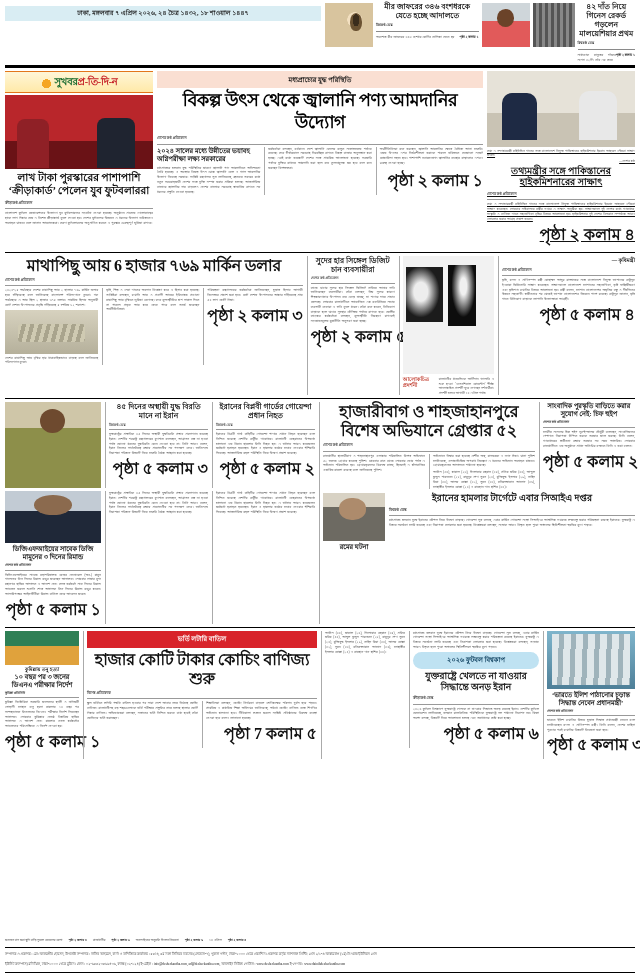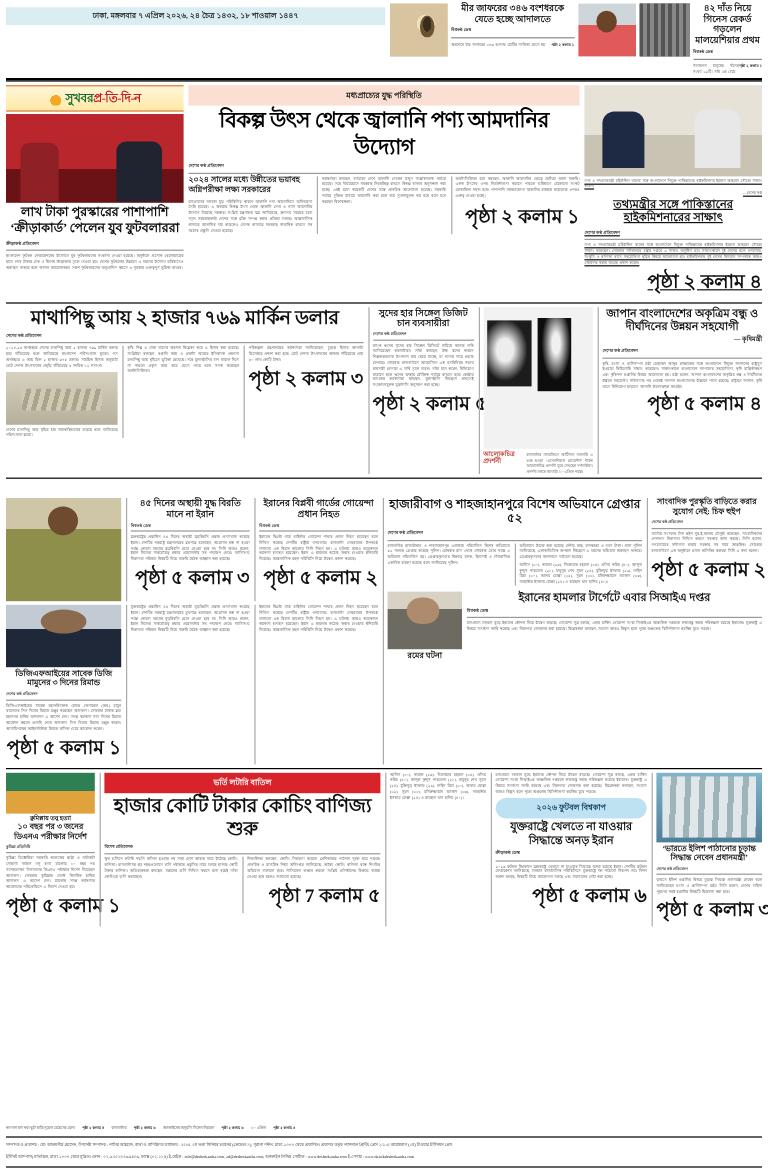--- a/index.html
+++ b/index.html
@@ -119,21 +119,21 @@
   .col-right { width: 148px; text-decoration: underline; }
   .rt-head { font-size: 9.5px; font-weight: bold; text-align: center; line-height: 1.22; margin-top:2px; }
 
   
   .cols2 { display: flex; gap: 4px; }
   .cols3 { display: flex; gap: 4px; }
   .cols4 { display: flex; gap: 4px; }
   .c { flex: 1; }
 
   .sec-head-xl { font-size: 16px; font-weight: bold; text-align: center; line-height: 1.2; letter-spacing: -.3px; }
-  .sec-head-lg { font-size: 10px; font-weight: bold; text-align: center; line-height: 1.2; }
+  .sec-head-lg { font-size: 16px; font-weight: bold; text-align: center; line-height: 1.2; }
   .sec-head-md { font-size: 9.2px; font-weight: bold; text-align: center; line-height: 1.22; }
   .sec-head-sm { font-size: 7.6px; font-weight: bold; text-align: center; line-height: 1.22; }
   .sec-head-xs { font-size: 6.6px; font-weight: bold; text-align: center; line-height: 1.22; }
   .attrib { font-size: 5.4px; font-weight: bold; text-align: right; margin-top: 1px; }
 
   .vrule { border-left: .5px solid #aaa; padding-left: 3px; }
 
   
   .jump-row { display: flex; flex-wrap: wrap; gap: 6px; font-size: 3.1px; color: #333; padding: 2px 0; }
   .jump-row span { white-space: nowrap; }
@@ -233,21 +233,21 @@
       <div class="blur">তথ্য ও সম্প্রচারমন্ত্রী মহিউদ্দিন খানের সঙ্গে বাংলাদেশে নিযুক্ত পাকিস্তানের হাইকমিশনার ইমরান আহমেদ সৌমরা সাক্ষাৎ করেছেন। সোমবার সচিবালয়ে মন্ত্রীর দপ্তরে এ সাক্ষাৎ অনুষ্ঠিত হয়। সাক্ষাৎকালে দুই দেশের মধ্যে গণমাধ্যম, সংস্কৃতি ও বাণিজ্য খাতে সহযোগিতা বৃদ্ধির বিষয়ে আলোচনা হয়। হাইকমিশনার দুই দেশের বিদ্যমান সম্পর্ককে আরও জোরদার করার আগ্রহ প্রকাশ করেন।</div>
       <div class="cont" style="text-align:right">পৃষ্ঠা ২ কলাম ৪</div>
     </div>
   </div>
 
   <div class="hr"></div>
 
   <div class="cols4" style="margin-top:2px">
 
     <div style="width:300px">
-      <div class="sec-head-xl">মাথাপিছু আয় ২ হাজার ৭৬৯ মার্কিন ডলার</div>
+      <div class="sec-head-xl">মাথাপিছু আয় 6 হাজার ৭৬৯ মার্কিন ডলার</div>
       <div class="byline line">দেশের কণ্ঠ প্রতিবেদন</div>
       <div class="cols3" style="margin-top:2px">
         <div class="c">
           <div class="blur">২০২৪-২৫ অর্থবছরে দেশের মাথাপিছু আয় ২ হাজার ৭৬৯ মার্কিন ডলার হয়ে দাঁড়িয়েছে বলে জানিয়েছে বাংলাদেশ পরিসংখ্যান ব্যুরো। গত অর্থবছরে এ আয় ছিল ২ হাজার ৬৭৫ ডলার। সাময়িক হিসাব অনুযায়ী মোট দেশজ উৎপাদনের প্রবৃদ্ধি দাঁড়িয়েছে ৫ দশমিক ৮২ শতাংশ।</div>
           <div class="ph p-money" style="height:44px;margin-top:3px">
               <div class="ph-paint"></div>
             </div>
           <div class="cap">দেশের মাথাপিছু আয় বৃদ্ধির হার ধারাবাহিকভাবে বাড়ছে বলে জানিয়েছে পরিসংখ্যান ব্যুরো।</div>
         </div>
         <div class="c vrule">
@@ -273,31 +273,30 @@
         </div>
       <div style="display:flex;gap:2px;margin-top:2px">
         <div style="color:#c0392b;font-size:5.4px;font-weight:bold;line-height:1.15;width:34px">আলোকচিত্র প্রদর্শনী</div>
         <div style="flex:1">
           <div class="cap">রাজধানীর ধানমন্ডিতে আর্টিসান গ্যালারি এ শুরু হওয়া ‘এসেনশিয়াল মোমেন্টস’ শীর্ষক আলোকচিত্র প্রদর্শনী ঘুরে দেখছেন দর্শনার্থীরা। প্রদর্শনী চলবে আগামী ১০ এপ্রিল পর্যন্ত।</div>
         </div>
       </div>
     </div>
 
     <div style="width:138px" class="vrule">
-      <div class="sec-head-md">জাপান বাংলাদেশের অকৃত্রিম বন্ধু ও দীর্ঘদিনের উন্নয়ন সহযোগী</div>
       <div class="attrib">— কৃষিমন্ত্রী</div>
       <div class="byline line">দেশের কণ্ঠ প্রতিবেদন</div>
       <div class="blur">কৃষি, মৎস্য ও প্রাণিসম্পদ মন্ত্রী মোহাম্মদ আব্দুর রাজ্জাকের সঙ্গে বাংলাদেশে নিযুক্ত জাপানের রাষ্ট্রদূত ইওয়ামা কিমিনোরি সাক্ষাৎ করেছেন। সাক্ষাৎকালে বাংলাদেশে জাপানের সহযোগিতা, কৃষি যান্ত্রিকীকরণ এবং কৃষিপণ্য রপ্তানির বিষয়ে আলোচনা হয়। মন্ত্রী বলেন, জাপান বাংলাদেশের অকৃত্রিম বন্ধু ও দীর্ঘদিনের উন্নয়ন সহযোগী। স্বাধীনতার পর থেকেই জাপান বাংলাদেশের উন্নয়নে পাশে রয়েছে। রাষ্ট্রদূত জানান, কৃষি খাতে বিনিয়োগ বাড়াতে জাপানি উদ্যোক্তারা আগ্রহী।</div>
       <div class="cont" style="text-align:right">পৃষ্ঠা ৫ কলাম ৪</div>
     </div>
   </div>
 
   <div class="hr" style="margin-top:3px"></div>
 
-  <div class="cols2" style="margin-top:16px">
+  <div class="cols2" style="margin-top:3px">
 
     <div style="width:310px">
       <div class="cols2">
         <div style="width:96px">
           <div class="ph p-women" style="height:86px">
               <div class="ph-paint"></div>
             </div>
         </div>
         <div class="c vrule">
           <div class="sec-head-sm">৪৫ দিনের অস্থায়ী যুদ্ধ বিরতি মানে না ইরান</div>

